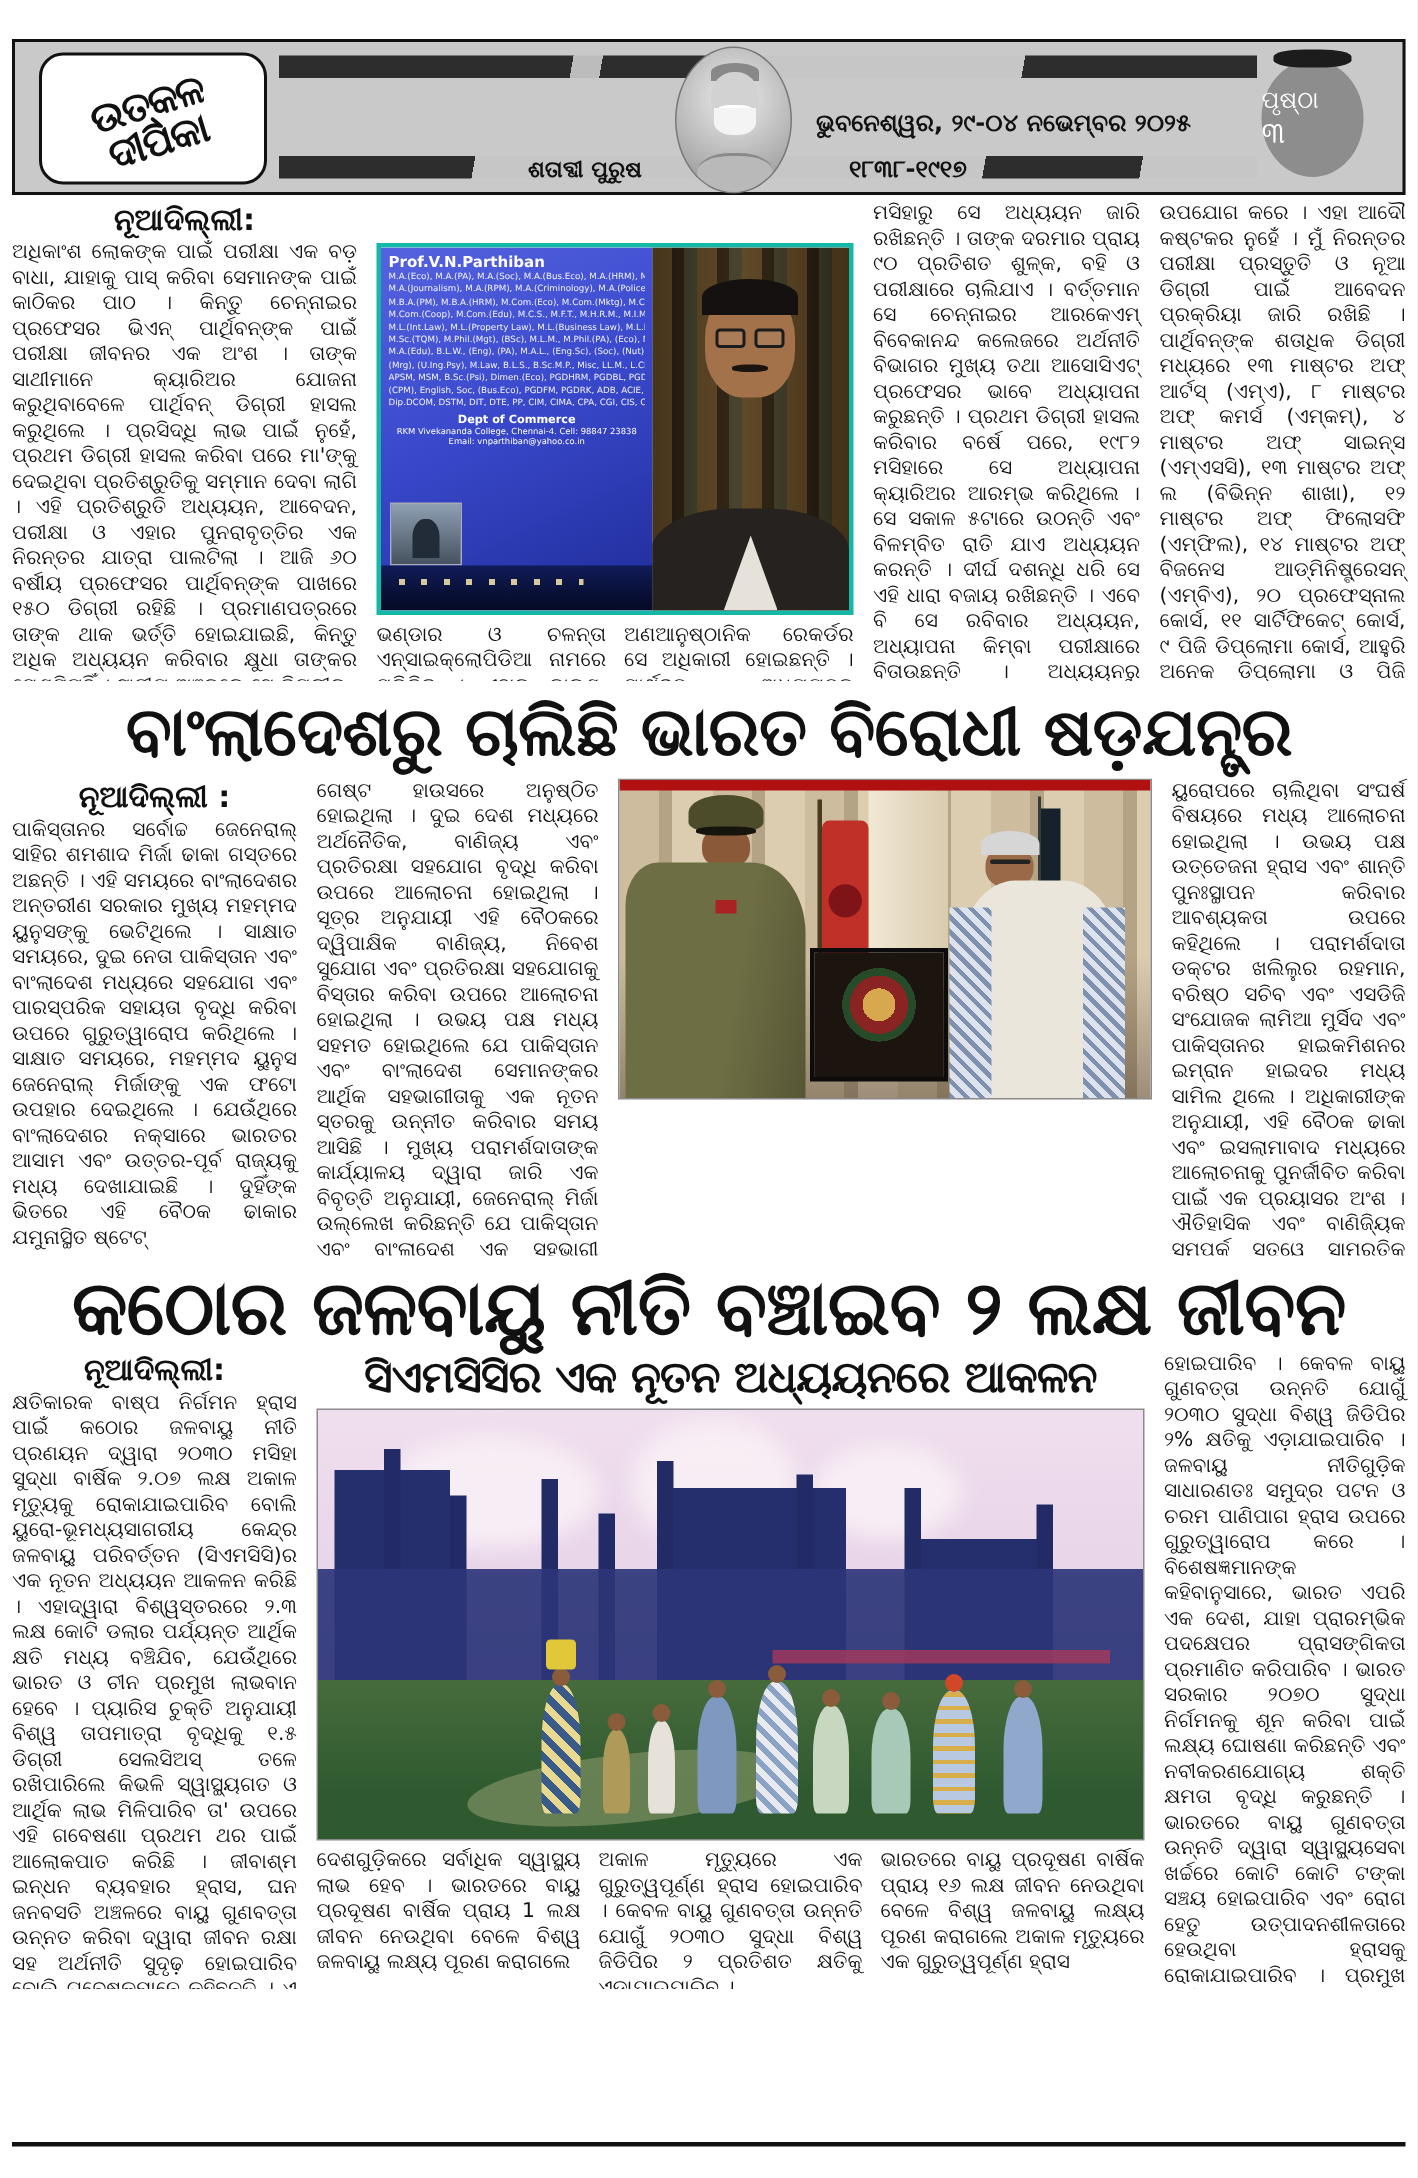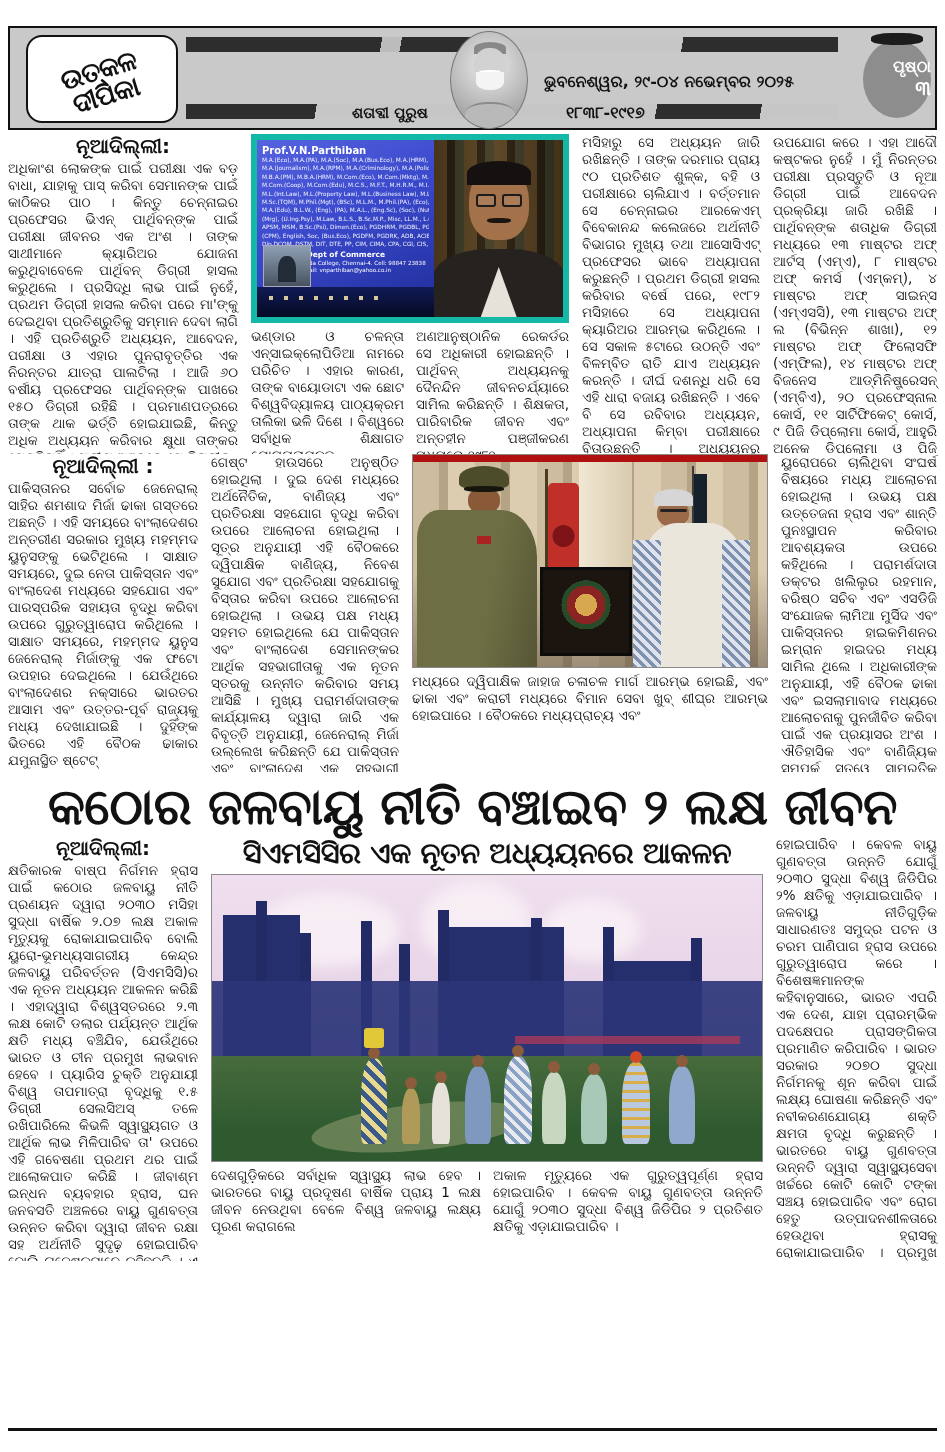--- a/index.html
+++ b/index.html
@@ -26,22 +26,22 @@
   .century-label{position:absolute;left:342px;bottom:6px;font-weight:bold;font-size:15px;z-index:3;}
   .years-label{position:absolute;left:556px;bottom:6px;font-weight:bold;font-size:16px;z-index:3;}
   .portrait{position:absolute;left:440px;top:3px;width:78px;height:98px;border-radius:50%;
             background:radial-gradient(circle at 50% 35%,#ececec,#9c9c9c 85%);border:1px solid #777;
             overflow:hidden;z-index:2;}
   .p-hair{position:absolute;top:10px;left:23px;width:32px;height:12px;background:#888;border-radius:50% 50% 0 0;}
   .p-face{position:absolute;top:16px;left:23px;width:32px;height:36px;background:#d2d2d2;border-radius:46%;}
   .p-beard{position:absolute;top:40px;left:25px;width:28px;height:18px;background:#f4f4f4;border-radius:0 0 45% 45%;}
   .p-mustache{position:absolute;top:38px;left:28px;width:22px;height:5px;background:#fff;border-radius:40%;}
   .p-body{position:absolute;bottom:0;left:14px;width:50px;height:26px;background:#b9b9b9;border-radius:45% 45% 0 0;border-top:2px solid #8a8a8a;}
-  .page-badge{position:absolute;right:4px;top:12px;width:68px;height:78px;border-radius:50%;
-              background:var(--badge);color:#fff;text-align:right;font-weight:bold;z-index:2;}
+  .page-badge{position:absolute;right:26px;top:12px;width:68px;height:78px;border-radius:50%;
+              background:var(--badge);color:#fff;text-align:left;font-weight:normal;z-index:2;}
   .page-badge::before{content:"";position:absolute;top:-7px;left:8px;width:52px;height:12px;background:#1c1c1c;border-radius:40%;}
   .badge-word{display:block;margin-top:17px;font-size:16px;}
   .badge-num{display:block;font-size:20px;}
 
   
   .headline{font-weight:bold;text-align:center;line-height:1.08;letter-spacing:-.5px;}
   .h-a1{font-size:38px;margin:12px 4px 6px;}
   .h-a2{font-size:45px;margin:10px 4px 6px;}
   .h-a3{font-size:50px;margin:8px 4px 2px;}
   .body-row{display:flex;gap:13px;padding:0 8px;overflow:hidden;text-align:justify;}
@@ -64,21 +64,21 @@
 
   .a3-body{height:425px;}
   .a3-c1{flex:0 0 190px;}
   .a3-mid{flex:0 0 552px;}
   .a3-c3{flex:1 1 auto;}
   .subheadline{font-weight:bold;text-align:center;font-size:29px;line-height:1.05;margin:2px 0 6px;letter-spacing:-.5px;}
 
   .bottom-rule{position:absolute;left:8px;right:8px;top:1428px;height:3px;background:#111;}
 
   
-  .photo1{height:189px;display:flex;margin-bottom:5px;border:6px solid #14b8a6;overflow:hidden;}
+  .photo1{height:248px;display:flex;margin-bottom:5px;border:3px solid #14b8a6;overflow:hidden;margin-top:28px;}
   .board{flex:0 0 58%;position:relative;background:linear-gradient(155deg,#5563e0,#3a49cc 45%,#1f2c99);
          color:#fff;padding:5px 5px 0;overflow:hidden;}
   .board-title{font-size:10px;font-weight:bold;line-height:1.1;}
   .board-line{font-size:5.8px;line-height:1.45;white-space:nowrap;overflow:hidden;opacity:.94;}
   .board-f{text-align:center;line-height:1.3;}
   .f1{font-size:7.5px;font-weight:bold;margin-top:2px;}
   .f2,.f3{font-size:5.6px;}
   .board-pic{position:absolute;left:6px;bottom:30px;width:48px;height:42px;border:1px solid #aab;
              background:linear-gradient(#8fa0b4,#46525f);}
   .board-pic::after{content:"";position:absolute;left:14px;top:10px;width:18px;height:26px;background:#222c38;border-radius:45% 45% 0 0;}
@@ -237,20 +237,21 @@
       <div class="a1-c3">
         <p>ମସିହାରୁ ସେ ଅଧ୍ୟୟନ ଜାରି ରଖିଛନ୍ତି । ତାଙ୍କ ଦରମାର ପ୍ରାୟ ୯୦ ପ୍ରତିଶତ ଶୁଳ୍କ, ବହି ଓ ପରୀକ୍ଷାରେ ଚାଲିଯାଏ । ବର୍ତ୍ତମାନ ସେ ଚେନ୍ନାଇର ଆରକେଏମ୍ ବିବେକାନନ୍ଦ କଲେଜରେ ଅର୍ଥନୀତି ବିଭାଗର ମୁଖ୍ୟ ତଥା ଆସୋସିଏଟ୍ ପ୍ରଫେସର ଭାବେ ଅଧ୍ୟାପନା କରୁଛନ୍ତି । ପ୍ରଥମ ଡିଗ୍ରୀ ହାସଲ କରିବାର ବର୍ଷେ ପରେ, ୧୯୮୨ ମସିହାରେ ସେ ଅଧ୍ୟାପନା କ୍ୟାରିଅର ଆରମ୍ଭ କରିଥିଲେ । ସେ ସକାଳ ୫ଟାରେ ଉଠନ୍ତି ଏବଂ ବିଳମ୍ବିତ ରାତି ଯାଏ ଅଧ୍ୟୟନ କରନ୍ତି । ଦୀର୍ଘ ଦଶନ୍ଧି ଧରି ସେ ଏହି ଧାରା ବଜାୟ ରଖିଛନ୍ତି । ଏବେ ବି ସେ ରବିବାର ଅଧ୍ୟୟନ, ଅଧ୍ୟାପନା କିମ୍ବା ପରୀକ୍ଷାରେ ବିତାଉଛନ୍ତି । ଅଧ୍ୟୟନରୁ ଏକମାତ୍ର ବିରତି ହେଉଛି ପ୍ରତି ରବିବାର ସନ୍ଧ୍ୟାରେ ସେ କନ୍ନଡ଼ାୟନ ଗୀତ ଶୁଣନ୍ତି । ପାର୍ଥିବନ୍ କହନ୍ତି, ମୁଁ ପ୍ରକୃତରେ ଅଧ୍ୟୟନକୁ</p>
       </div>
       <div class="a1-c4">
         <p>ଉପଯୋଗ କରେ । ଏହା ଆଦୌ କଷ୍ଟକର ନୁହେଁ । ମୁଁ ନିରନ୍ତର ପରୀକ୍ଷା ପ୍ରସ୍ତୁତି ଓ ନୂଆ ଡିଗ୍ରୀ ପାଇଁ ଆବେଦନ ପ୍ରକ୍ରିୟା ଜାରି ରଖିଛି । ପାର୍ଥିବନ୍‌ଙ୍କ ଶତାଧିକ ଡିଗ୍ରୀ ମଧ୍ୟରେ ୧୩ ମାଷ୍ଟର ଅଫ୍ ଆର୍ଟସ୍ (ଏମ୍‌ଏ), ୮ ମାଷ୍ଟର ଅଫ୍ କମର୍ସ (ଏମ୍‌କମ୍), ୪ ମାଷ୍ଟର ଅଫ୍ ସାଇନ୍ସ (ଏମ୍‌ଏସସି), ୧୩ ମାଷ୍ଟର ଅଫ୍ ଲ (ବିଭିନ୍ନ ଶାଖା), ୧୨ ମାଷ୍ଟର ଅଫ୍ ଫିଲୋସଫି (ଏମ୍‌ଫିଲ), ୧୪ ମାଷ୍ଟର ଅଫ୍ ବିଜନେସ ଆଡ୍‌ମିନିଷ୍ଟ୍ରେସନ୍ (ଏମ୍‌ବିଏ), ୨୦ ପ୍ରଫେସ୍‌ନାଲ କୋର୍ସ, ୧୧ ସାର୍ଟିଫିକେଟ୍ କୋର୍ସ, ୯ ପିଜି ଡିପ୍ଲୋମା କୋର୍ସ, ଆହୁରି ଅନେକ ଡିପ୍ଲୋମା ଓ ପିଜି ଡିପ୍ଲୋମା କୋର୍ସ ରହିଛି । ଏବେ ସେ ମ୍ୟାନେଜ୍‌ମେଣ୍ଟରେ ପିଏଚ୍‌ଡି ଏବଂ କର୍ପୋରେଟ୍ ଲ'ରେ ମାଷ୍ଟର ଡିଗ୍ରୀ କୋର୍ସ କରୁଛନ୍ତି ।</p>
       </div>
     </div>
   </section>
 
   <section>
+    <h1 class="headline h-a2">ବାଂଲାଦେଶରୁ ଚାଲିଛି ଭାରତ ବିରୋଧୀ ଷଡ଼ଯନ୍ତ୍ର</h1>
     <div class="body-row a2-body">
       <div class="a2-c1">
         <span class="byline">ନୂଆଦିଲ୍ଲୀ :</span>
         <p>ପାକିସ୍ତାନର ସର୍ବୋଚ୍ଚ ଜେନେରାଲ୍ ସାହିର ଶମଶାଦ ମିର୍ଜା ଢାକା ଗସ୍ତରେ ଅଛନ୍ତି । ଏହି ସମୟରେ ବାଂଲାଦେଶର ଅନ୍ତରୀଣ ସରକାର ମୁଖ୍ୟ ମହମ୍ମଦ ୟୁନୁସଙ୍କୁ ଭେଟିଥିଲେ । ସାକ୍ଷାତ ସମୟରେ, ଦୁଇ ନେତା ପାକିସ୍ତାନ ଏବଂ ବାଂଲାଦେଶ ମଧ୍ୟରେ ସହଯୋଗ ଏବଂ ପାରସ୍ପରିକ ସହାୟତା ବୃଦ୍ଧି କରିବା ଉପରେ ଗୁରୁତ୍ୱାରୋପ କରିଥିଲେ । ସାକ୍ଷାତ ସମୟରେ, ମହମ୍ମଦ ୟୁନୁସ ଜେନେରାଲ୍ ମିର୍ଜାଙ୍କୁ ଏକ ଫଟୋ ଉପହାର ଦେଇଥିଲେ । ଯେଉଁଥିରେ ବାଂଲାଦେଶର ନକ୍ସାରେ ଭାରତର ଆସାମ ଏବଂ ଉତ୍ତର-ପୂର୍ବ ରାଜ୍ୟକୁ ମଧ୍ୟ ଦେଖାଯାଇଛି । ଦୁହିଁଙ୍କ ଭିତରେ ଏହି ବୈଠକ ଢାକାର ଯମୁନାସ୍ଥିତ ଷ୍ଟେଟ୍</p>
       </div>
       <div class="a2-c2">
         <p>ଗେଷ୍ଟ ହାଉସରେ ଅନୁଷ୍ଠିତ ହୋଇଥିଲା । ଦୁଇ ଦେଶ ମଧ୍ୟରେ ଅର୍ଥନୈତିକ, ବାଣିଜ୍ୟ ଏବଂ ପ୍ରତିରକ୍ଷା ସହଯୋଗ ବୃଦ୍ଧି କରିବା ଉପରେ ଆଲୋଚନା ହୋଇଥିଲା । ସୂତ୍ର ଅନୁଯାୟୀ ଏହି ବୈଠକରେ ଦ୍ୱିପାକ୍ଷିକ ବାଣିଜ୍ୟ, ନିବେଶ ସୁଯୋଗ ଏବଂ ପ୍ରତିରକ୍ଷା ସହଯୋଗକୁ ବିସ୍ତାର କରିବା ଉପରେ ଆଲୋଚନା ହୋଇଥିଲା । ଉଭୟ ପକ୍ଷ ମଧ୍ୟ ସହମତ ହୋଇଥିଲେ ଯେ ପାକିସ୍ତାନ ଏବଂ ବାଂଲାଦେଶ ସେମାନଙ୍କର ଆର୍ଥିକ ସହଭାଗୀତାକୁ ଏକ ନୂତନ ସ୍ତରକୁ ଉନ୍ନୀତ କରିବାର ସମୟ ଆସିଛି । ମୁଖ୍ୟ ପରାମର୍ଶଦାତାଙ୍କ କାର୍ଯ୍ୟାଳୟ ଦ୍ୱାରା ଜାରି ଏକ ବିବୃତ୍ତି ଅନୁଯାୟୀ, ଜେନେରାଲ୍ ମିର୍ଜା ଉଲ୍ଲେଖ କରିଛନ୍ତି ଯେ ପାକିସ୍ତାନ ଏବଂ ବାଂଲାଦେଶ ଏକ ସହଭାଗୀ ଐତିହାସିକ</p>
       </div>
       <div class="a2-mid">
         <div class="photo2">
@@ -261,21 +262,20 @@
           <span class="gen-cap"></span>
           <span class="gen-face"></span>
           <span class="gen-body"></span>
           <span class="gen-badge"></span>
           <span class="yun-hair"></span>
           <span class="yun-face"></span>
           <span class="yun-body"></span>
           <span class="artwork"></span>
         </div>
         <div class="mini-cols">
-          <p>ମଧ୍ୟରେ ଦ୍ୱିପାକ୍ଷିକ ଜାହାଜ ଚଳାଚଳ ମାର୍ଗ ଆରମ୍ଭ ହୋଇଛି, ଏବଂ ଢାକା ଏବଂ କରାଚୀ ମଧ୍ୟରେ ବିମାନ ସେବା ଖୁବ୍ ଶୀଘ୍ର ଆରମ୍ଭ ହୋଇପାରେ । ବୈଠକରେ ମଧ୍ୟପ୍ରାଚ୍ୟ ଏବଂ</p>
         </div>
       </div>
       <div class="a2-c4">
         <p>ୟୁରୋପରେ ଚାଲିଥିବା ସଂଘର୍ଷ ବିଷୟରେ ମଧ୍ୟ ଆଲୋଚନା ହୋଇଥିଲା । ଉଭୟ ପକ୍ଷ ଉତ୍ତେଜନା ହ୍ରାସ ଏବଂ ଶାନ୍ତି ପୁନଃସ୍ଥାପନ କରିବାର ଆବଶ୍ୟକତା ଉପରେ କହିଥିଲେ । ପରାମର୍ଶଦାତା ଡକ୍ଟର ଖଲିଲୁର ରହମାନ, ବରିଷ୍ଠ ସଚିବ ଏବଂ ଏସଡିଜି ସଂଯୋଜକ ଲାମିଆ ମୁର୍ସିଦ ଏବଂ ପାକିସ୍ତାନର ହାଇକମିଶନର ଇମ୍ରାନ ହାଇଦର ମଧ୍ୟ ସାମିଲ ଥିଲେ । ଅଧିକାରୀଙ୍କ ଅନୁଯାୟୀ, ଏହି ବୈଠକ ଢାକା ଏବଂ ଇସଲାମାବାଦ ମଧ୍ୟରେ ଆଲୋଚନାକୁ ପୁନର୍ଜୀବିତ କରିବା ପାଇଁ ଏକ ପ୍ରୟାସର ଅଂଶ । ଐତିହାସିକ ଏବଂ ବାଣିଜ୍ୟିକ ସମ୍ପର୍କ ସତ୍ତ୍ୱେ ସାମ୍ପ୍ରତିକ ବର୍ଷଗୁଡ଼ିକରେ ଦୁଇ ଦେଶ ମଧ୍ୟରେ ସମ୍ପର୍କ ସୀମିତ ହୋଇଛି, କିନ୍ତୁ ଏହି ବୈଠକକୁ ଏକ ନୂତନ ଅଧ୍ୟାୟର ଆରମ୍ଭ ଭାବରେ ଦେଖାଯାଉଛି ।</p>
       </div>
     </div>
   </section>
 
   <section>
     <h1 class="headline h-a3">କଠୋର ଜଳବାୟୁ ନୀତି ବଞ୍ଚାଇବ ୨ ଲକ୍ଷ ଜୀବନ</h1>
@@ -311,20 +311,21 @@
           <span class="walker w4"></span>
           <span class="walker w5"></span>
           <span class="walker w6"></span>
           <span class="walker w7"></span>
           <span class="walker w8"></span>
           <span class="walker w9"></span>
         </div>
         <div class="mini-cols">
           <p>ଦେଶଗୁଡ଼ିକରେ ସର୍ବାଧିକ ସ୍ୱାସ୍ଥ୍ୟ ଲାଭ ହେବ । ଭାରତରେ ବାୟୁ ପ୍ରଦୂଷଣ ବାର୍ଷିକ ପ୍ରାୟ 1 ଲକ୍ଷ ଜୀବନ ନେଉଥିବା ବେଳେ ବିଶ୍ୱ ଜଳବାୟୁ ଲକ୍ଷ୍ୟ ପୂରଣ କରାଗଲେ</p>
           <p>ଅକାଳ ମୃତ୍ୟୁରେ ଏକ ଗୁରୁତ୍ୱପୂର୍ଣ୍ଣ ହ୍ରାସ ହୋଇପାରିବ । କେବଳ ବାୟୁ ଗୁଣବତ୍ତା ଉନ୍ନତି ଯୋଗୁଁ ୨୦୩୦ ସୁଦ୍ଧା ବିଶ୍ୱ ଜିଡିପିର ୨ ପ୍ରତିଶତ କ୍ଷତିକୁ ଏଡ଼ାଯାଇପାରିବ ।</p>
+          <p>ଭାରତରେ ବାୟୁ ପ୍ରଦୂଷଣ ବାର୍ଷିକ ପ୍ରାୟ ୧୬ ଲକ୍ଷ ଜୀବନ ନେଉଥିବା ବେଳେ ବିଶ୍ୱ ଜଳବାୟୁ ଲକ୍ଷ୍ୟ ପୂରଣ କରାଗଲେ ଅକାଳ ମୃତ୍ୟୁରେ ଏକ ଗୁରୁତ୍ୱପୂର୍ଣ୍ଣ ହ୍ରାସ</p>
         </div>
       </div>
       <div class="a3-c3">
         <p>ହୋଇପାରିବ । କେବଳ ବାୟୁ ଗୁଣବତ୍ତା ଉନ୍ନତି ଯୋଗୁଁ ୨୦୩୦ ସୁଦ୍ଧା ବିଶ୍ୱ ଜିଡିପିର ୨% କ୍ଷତିକୁ ଏଡ଼ାଯାଇପାରିବ । ଜଳବାୟୁ ନୀତିଗୁଡ଼ିକ ସାଧାରଣତଃ ସମୁଦ୍ର ପଟନ ଓ ଚରମ ପାଣିପାଗ ହ୍ରାସ ଉପରେ ଗୁରୁତ୍ୱାରୋପ କରେ । ବିଶେଷଜ୍ଞମାନଙ୍କ କହିବାନୁସାରେ, ଭାରତ ଏପରି ଏକ ଦେଶ, ଯାହା ପ୍ରାରମ୍ଭିକ ପଦକ୍ଷେପର ପ୍ରାସଙ୍ଗିକତା ପ୍ରମାଣିତ କରିପାରିବ । ଭାରତ ସରକାର ୨୦୭୦ ସୁଦ୍ଧା ନିର୍ଗମନକୁ ଶୂନ କରିବା ପାଇଁ ଲକ୍ଷ୍ୟ ଘୋଷଣା କରିଛନ୍ତି ଏବଂ ନବୀକରଣଯୋଗ୍ୟ ଶକ୍ତି କ୍ଷମତା ବୃଦ୍ଧି କରୁଛନ୍ତି । ଭାରତରେ ବାୟୁ ଗୁଣବତ୍ତା ଉନ୍ନତି ଦ୍ୱାରା ସ୍ୱାସ୍ଥ୍ୟସେବା ଖର୍ଚ୍ଚରେ କୋଟି କୋଟି ଟଙ୍କା ସଞ୍ଚୟ ହୋଇପାରିବ ଏବଂ ରୋଗ ହେତୁ ଉତ୍ପାଦନଶୀଳତାରେ ହେଉଥିବା ହ୍ରାସକୁ ରୋକାଯାଇପାରିବ । ପ୍ରମୁଖ ନିର୍ଗମନ କ୍ଷେତ୍ରରେ ଦ୍ରୁତ ଡିକାର୍ବୋନାଇଜେସନ୍ ଭଳି ଦୃଢ଼ ନୀତି ଗ୍ରହଣ ଲାଗି ଯଦିଓ ବ୍ୟୟବହୁଳ ପରିବର୍ତ୍ତନ ଲୋଡ଼ା, ତେବେ ତାହାର ଆର୍ଥିକ ଓ ସ୍ୱାସ୍ଥ୍ୟଗତ ଲାଭ ଖର୍ଚ୍ଚଠାରୁ ବହୁଗୁଣ ଅଧିକ ବୋଲି ଗବେଷକମାନେ କହିଛନ୍ତି ।</p>
       </div>
     </div>
   </section>
 
   <div class="bottom-rule"></div>
 </div>

